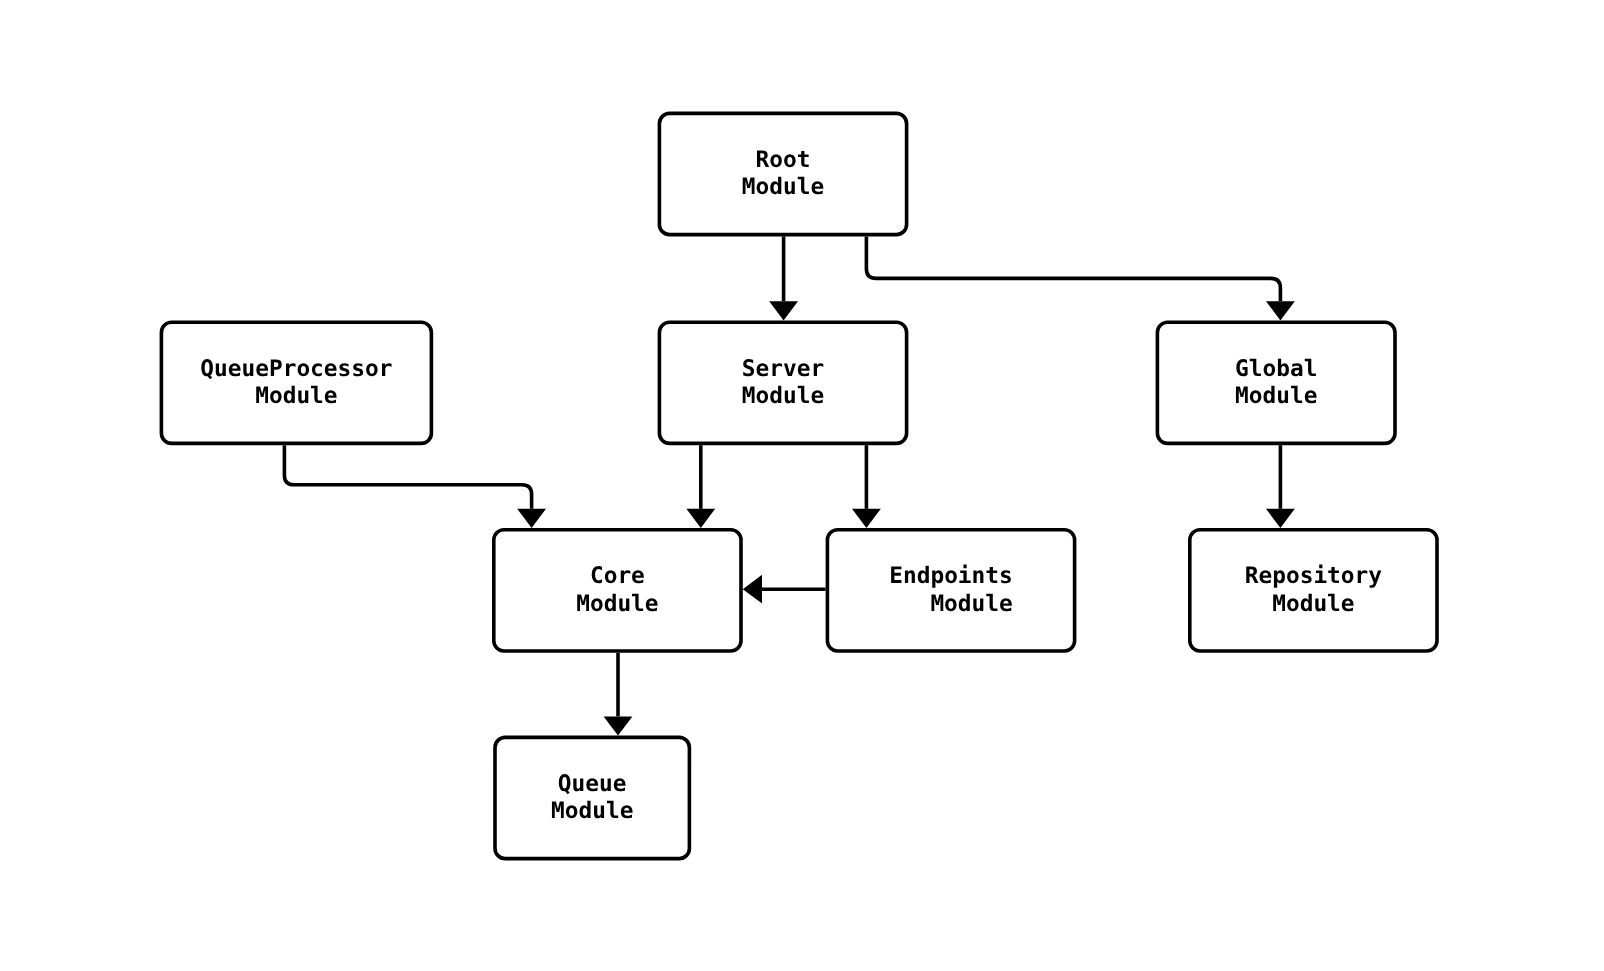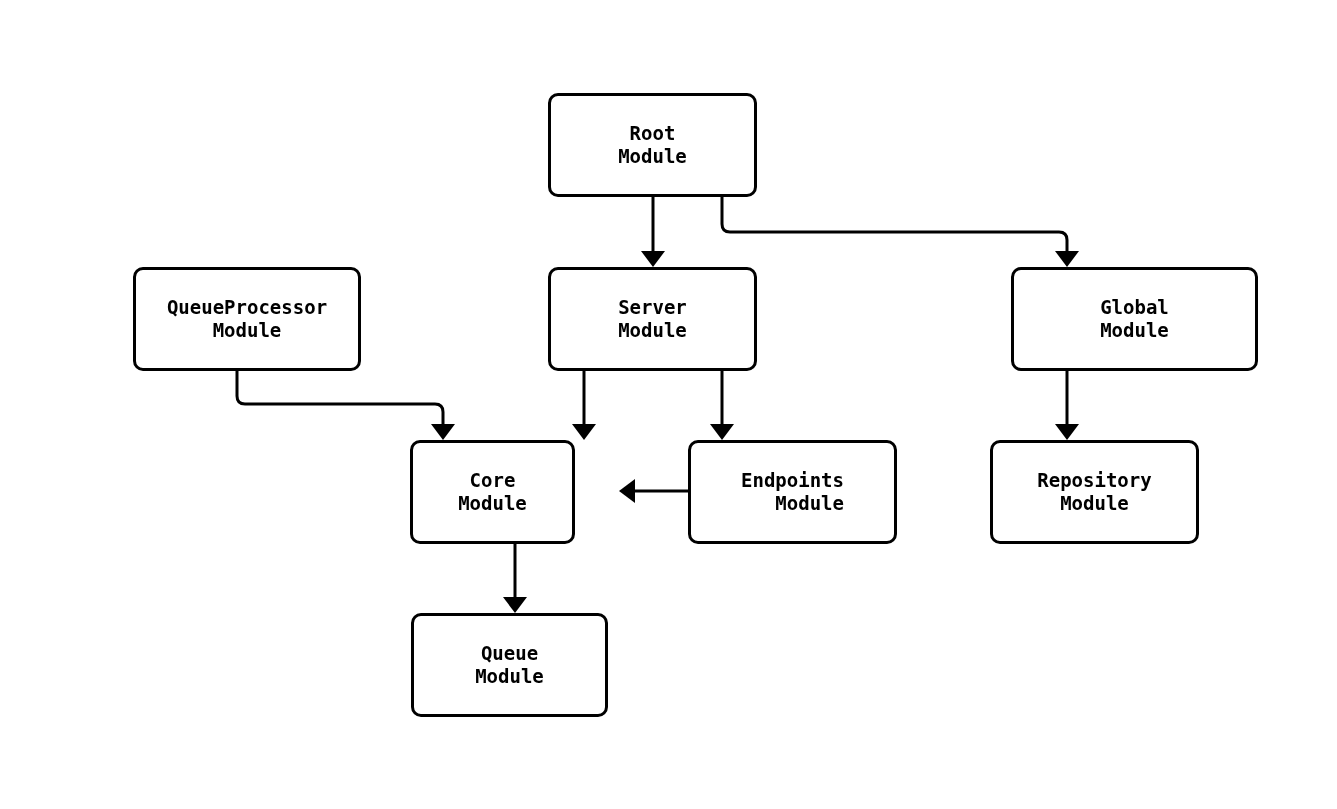--- a/index.html
+++ b/index.html
@@ -45,25 +45,25 @@
     font-weight: bold;
     font-size: 19px;
     line-height: 23px;
     color: #000000;
     white-space: pre-line;
   }
   
   #n-root        { left: 548px; top:  93px; width: 209px; height: 104px; }
   #n-queueproc   { left: 133px; top: 267px; width: 228px; height: 104px; }
   #n-server      { left: 548px; top: 267px; width: 209px; height: 104px; }
-  #n-global      { left: 963px; top: 267px; width: 247px; height: 104px; margin-left: 48px; }
-  #n-core        { left: 410px; top: 440px; width: 165px; height: 104px; }
+  #n-global      { left: 963px; top: 267px; width: 201px; height: 104px; }
+  #n-core        { left: 410px; top: 440px; width: 209px; height: 104px; }
   #n-endpoints   { left: 688px; top: 440px; width: 209px; height: 104px; text-align: right; }
   #n-repository  { left: 990px; top: 440px; width: 209px; height: 104px; }
-  #n-queue       { left: 411px; top: 613px; width: 197px; height: 104px; }
+  #n-queue       { left: 411px; top: 613px; width: 165px; height: 104px; }
 </style>
 </head>
 <body>
 
 <div class="canvas">
 
   <svg class="edges" viewBox="0 0 1337 809" xmlns="http://www.w3.org/2000/svg">
 
     <g>
       <path d="M653,197 L653,251"></path>

